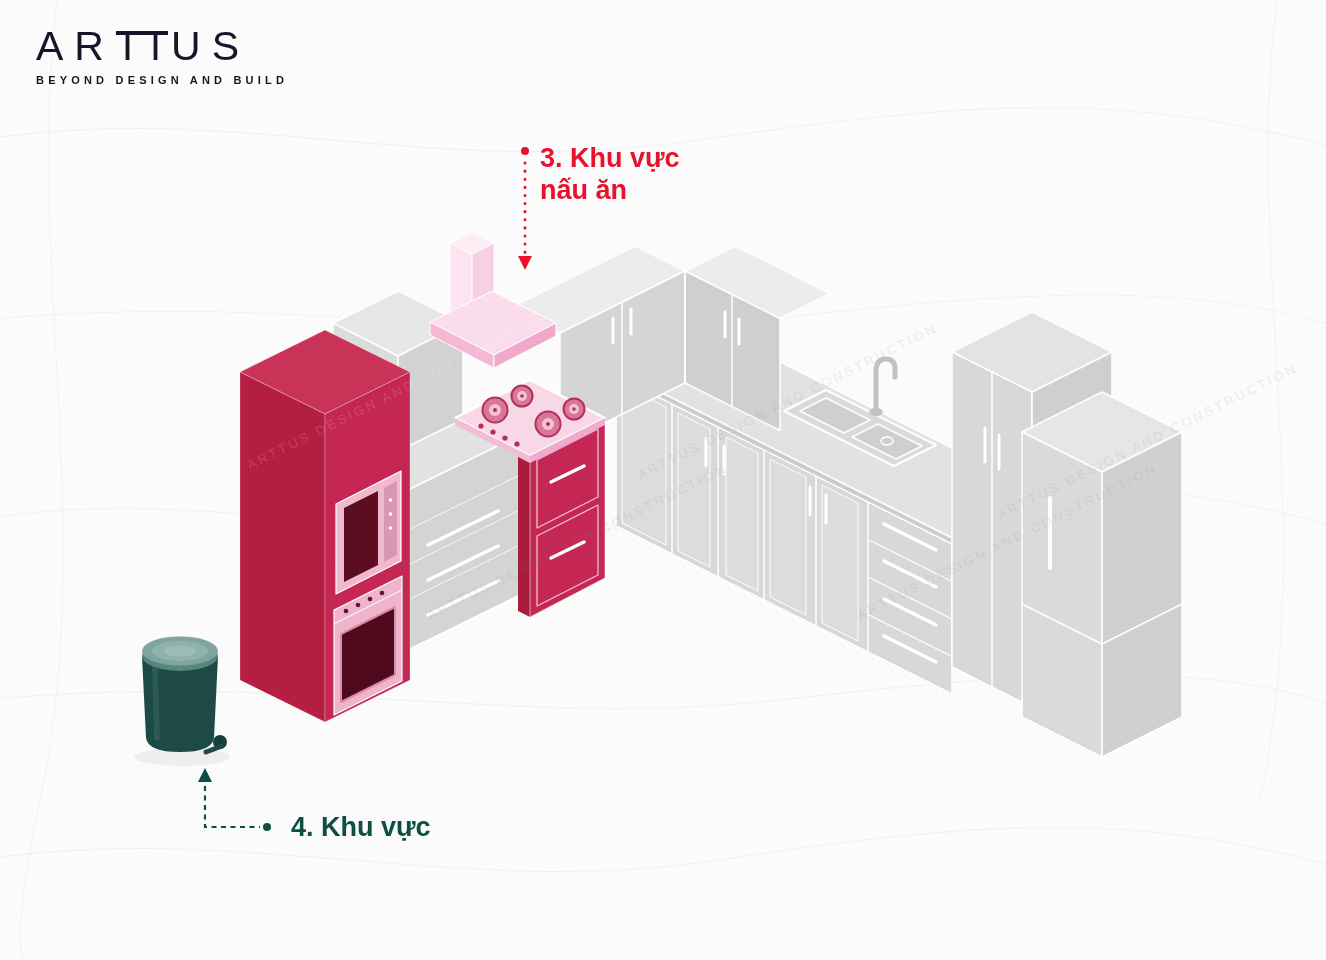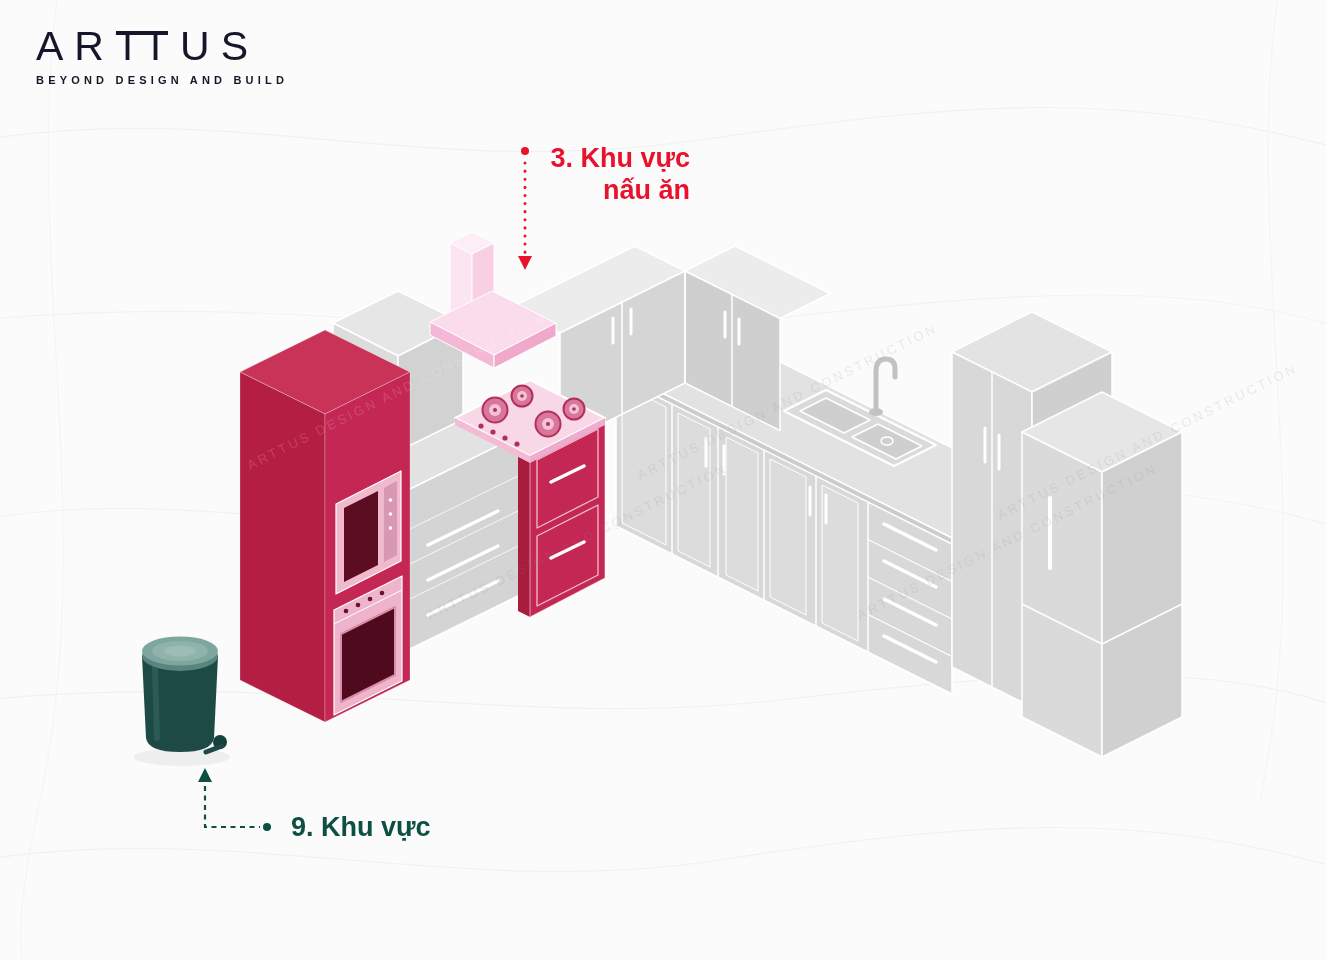--- a/index.html
+++ b/index.html
@@ -5,26 +5,26 @@
   html,body{margin:0;padding:0;background:#ffffff;}
   .stage{
     position:relative;width:1326px;height:960px;overflow:hidden;
     background:var(--background,#fbfbfb);
     font-family:"Liberation Sans","DejaVu Sans",sans-serif;
   }
   svg.scene{position:absolute;left:0;top:0;}
   
   .brand{position:absolute;left:36px;top:24px;color:var(--brand_ink,#16162b);}
   .wordmark{font-size:41px;letter-spacing:11px;font-weight:400;line-height:1.1;}
-  .liga{position:relative;letter-spacing:3px;margin-right:9px;display:inline-block;}
+  .liga{position:relative;letter-spacing:3px;display:inline-block;}
   .liga::after{content:"";position:absolute;left:1px;right:3px;top:7px;height:3.5px;background:currentColor;}
   .tagline{margin-top:5px;font-size:11px;letter-spacing:4.2px;font-weight:700;text-align:center;}
   
   .label{position:absolute;font-weight:700;font-size:27px;line-height:32px;white-space:nowrap;}
-  .label-cooking{left:540px;top:142px;width:150px;text-align:right;color:var(--accent_red,#e8122d);}
+  .label-cooking{left:540px;top:142px;width:150px;text-align:left;color:var(--accent_red,#e8122d);}
   .label-waste{left:291px;top:811px;color:var(--accent_teal,#0e4f44);}
   
   .conn-red{stroke:var(--accent_red,#e8122d);}
   .fill-red{fill:var(--accent_red,#e8122d);}
   .conn-teal{stroke:var(--accent_teal,#0e4f44);}
   .fill-teal{fill:var(--accent_teal,#0e4f44);}
   .wm{font-size:13px;letter-spacing:3px;fill:#8a8a8a;opacity:0.16;}
   .wm-light{fill:#ffffff;opacity:0.14;}
 </style>
 </head>
@@ -260,16 +260,16 @@
   <header class="brand">
     <div class="wordmark"><span>AR</span><span class="liga">TT</span><span>US</span></div>
     <div class="tagline">BEYOND DESIGN AND BUILD</div>
   </header>
 
   <div class="label label-cooking">
     <div>3. Khu vực</div>
     <div>nấu ăn</div>
   </div>
   <div class="label label-waste">
-    <div>9. Khu vực</div>
+    <div>4. Khu vực</div>
   </div>
 
 </div>
 
 </body></html>

